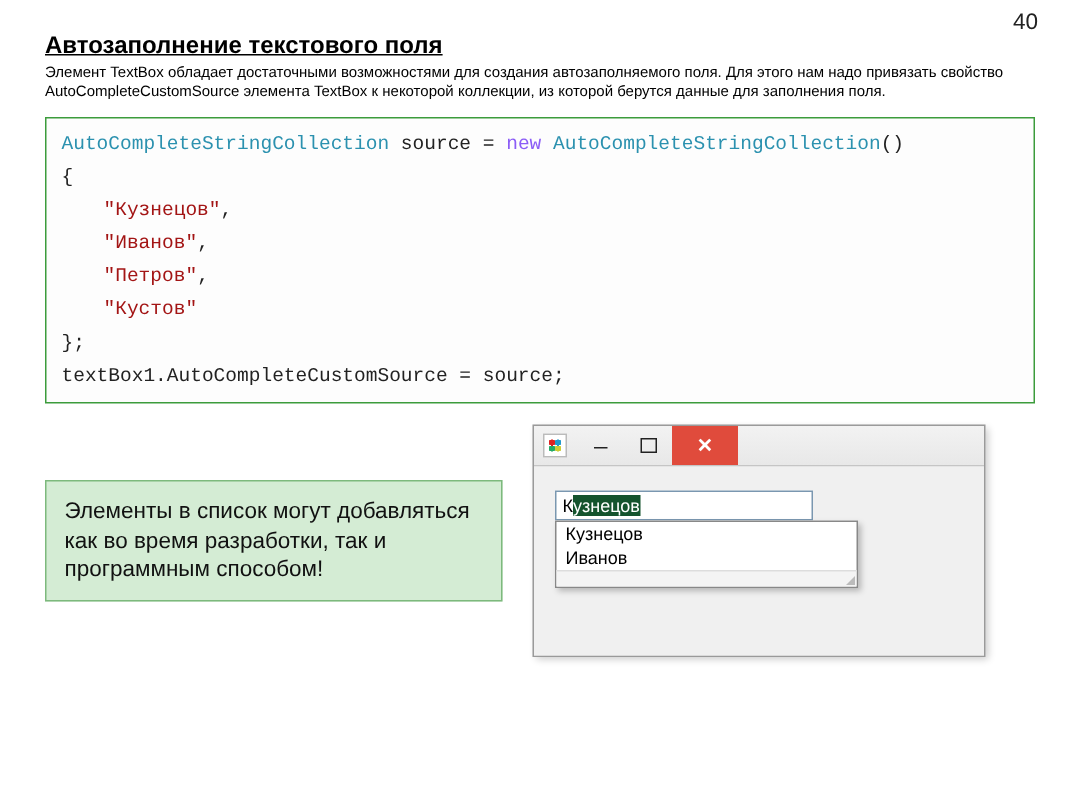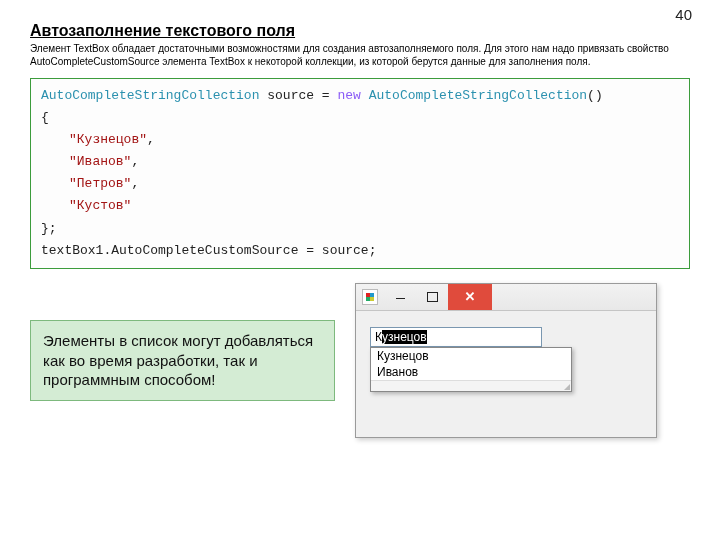--- a/index.html
+++ b/index.html
@@ -132,21 +132,21 @@
     background: #fff;
     border: 1px solid #7a97b0;
     font-size: 12px;
     position: relative;
   }
   .textbox-input {
     padding: 2px 4px;
     color: #000;
   }
   .textbox-input .sel {
-    background: #000000;
+    background: #14532d;
     color: #fff;
   }
   .suggest {
     position: absolute;
     left: -1px;
     top: 19px;
     width: 200px;
     background: #fff;
     border: 1px solid #888;
     box-shadow: 2px 2px 4px rgba(0,0,0,0.25);

